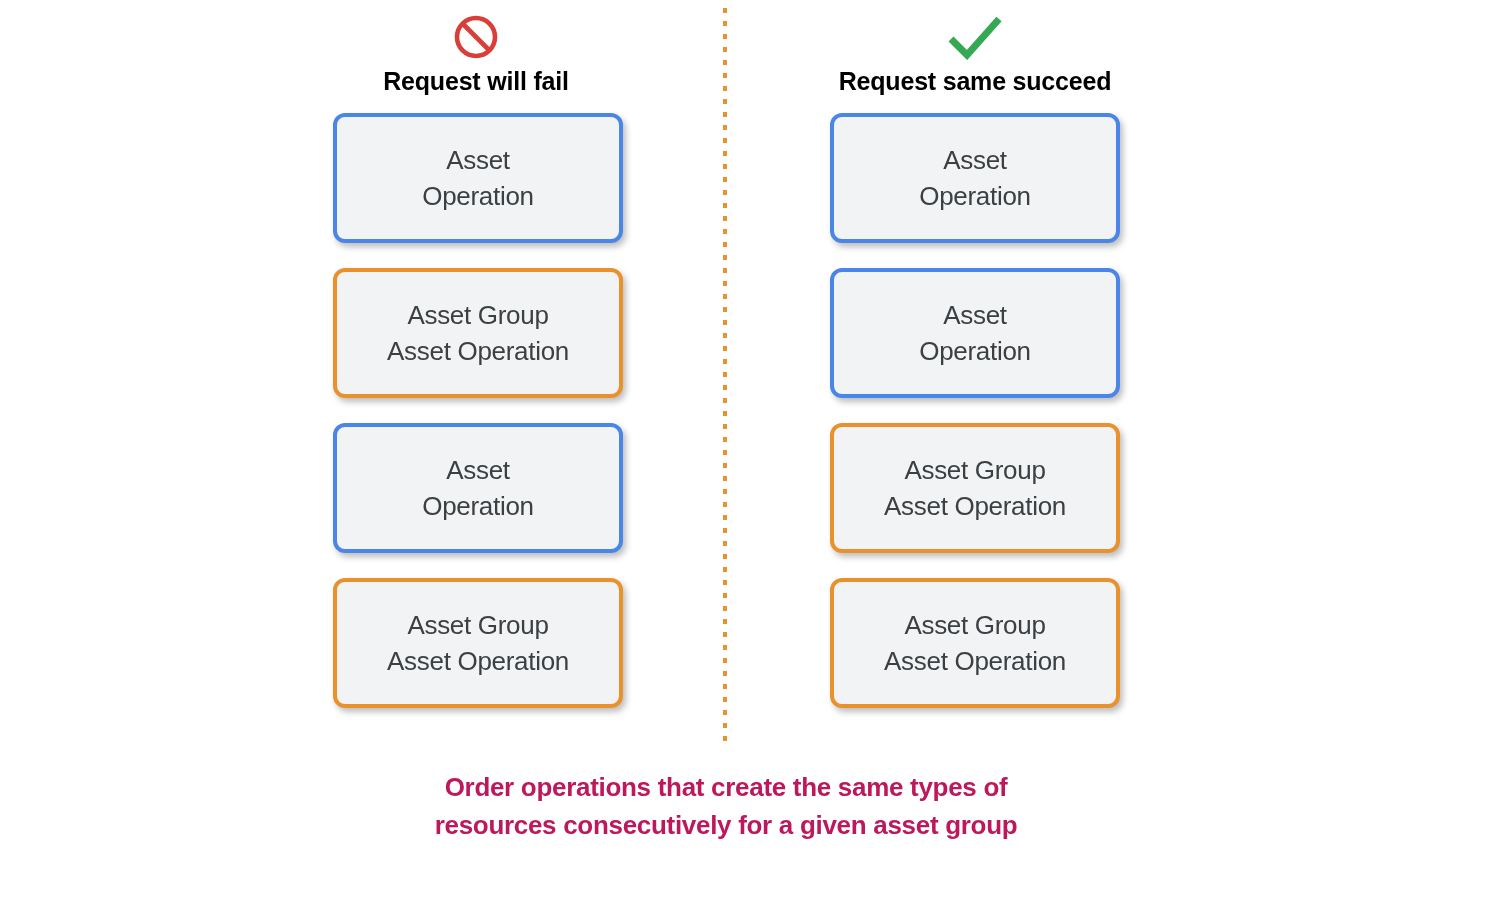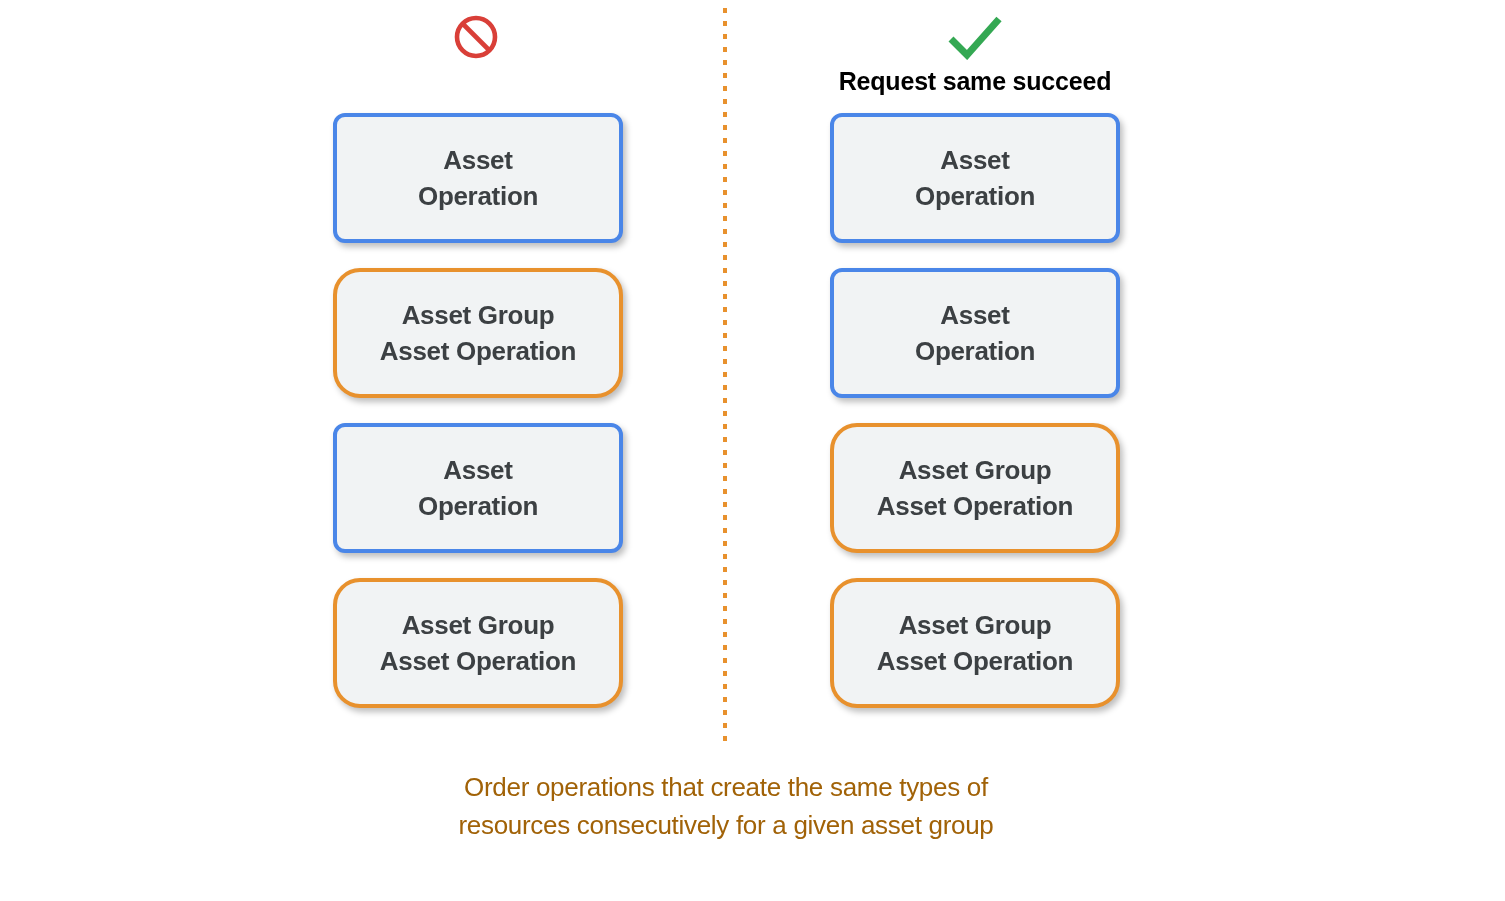--- a/index.html
+++ b/index.html
@@ -79,61 +79,62 @@
     border-radius: 12px;
     border: 4px solid #4a86e8;
     background: #f1f3f4;
     box-shadow: 3px 4px 6px rgba(0,0,0,0.26);
     display: flex;
     align-items: center;
     justify-content: center;
     text-align: center;
   }
   .op-box.blue   { border-color: #4a86e8; }
-  .op-box.orange { border-color: #e8912d; border-radius: 27px; }
+  .op-box.orange { border-color: #e8912d; }
 
   .op-text {
     font-size: 26px;
-    font-weight: 700;
+    font-weight: 400;
     color: #3c4043;
     line-height: 36px;
     letter-spacing: -0.3px;
     white-space: pre-line;
     padding: 0 6px;
   }
 
   
   .caption {
     position: absolute;
     left: 286px;
     top: 768px;
     width: 880px;
     text-align: center;
     font-size: 26px;
-    font-weight: 400;
-    color: #a16207;
+    font-weight: 700;
+    color: #be185d;
     line-height: 38px;
     letter-spacing: -0.3px;
     white-space: pre-line;
   }
 </style>
 </head>
 <body>
 
 <div id="canvas">
 
   <div class="divider"></div>
 
   <div class="col-header left">
     <div class="header-icon">
       <svg width="46" height="46" viewBox="0 0 46 46" aria-hidden="true">
         <circle cx="23" cy="23" r="19" fill="none" stroke="#d93f38" stroke-width="4.6"></circle>
         <line x1="10.5" y1="10.5" x2="35.5" y2="35.5" stroke="#d93f38" stroke-width="4.6" stroke-linecap="butt"></line>
       </svg>
     </div>
+    <div class="header-label">Request will fail</div>
   </div>
 
   <div class="col-header right">
     <div class="header-icon">
       <svg width="58" height="46" viewBox="0 0 58 46" aria-hidden="true">
         <polyline points="5,25 21,41 53,5" fill="none" stroke="#34a853" stroke-width="7" stroke-linecap="butt" stroke-linejoin="miter"></polyline>
       </svg>
     </div>
     <div class="header-label">Request same succeed</div>
   </div>

